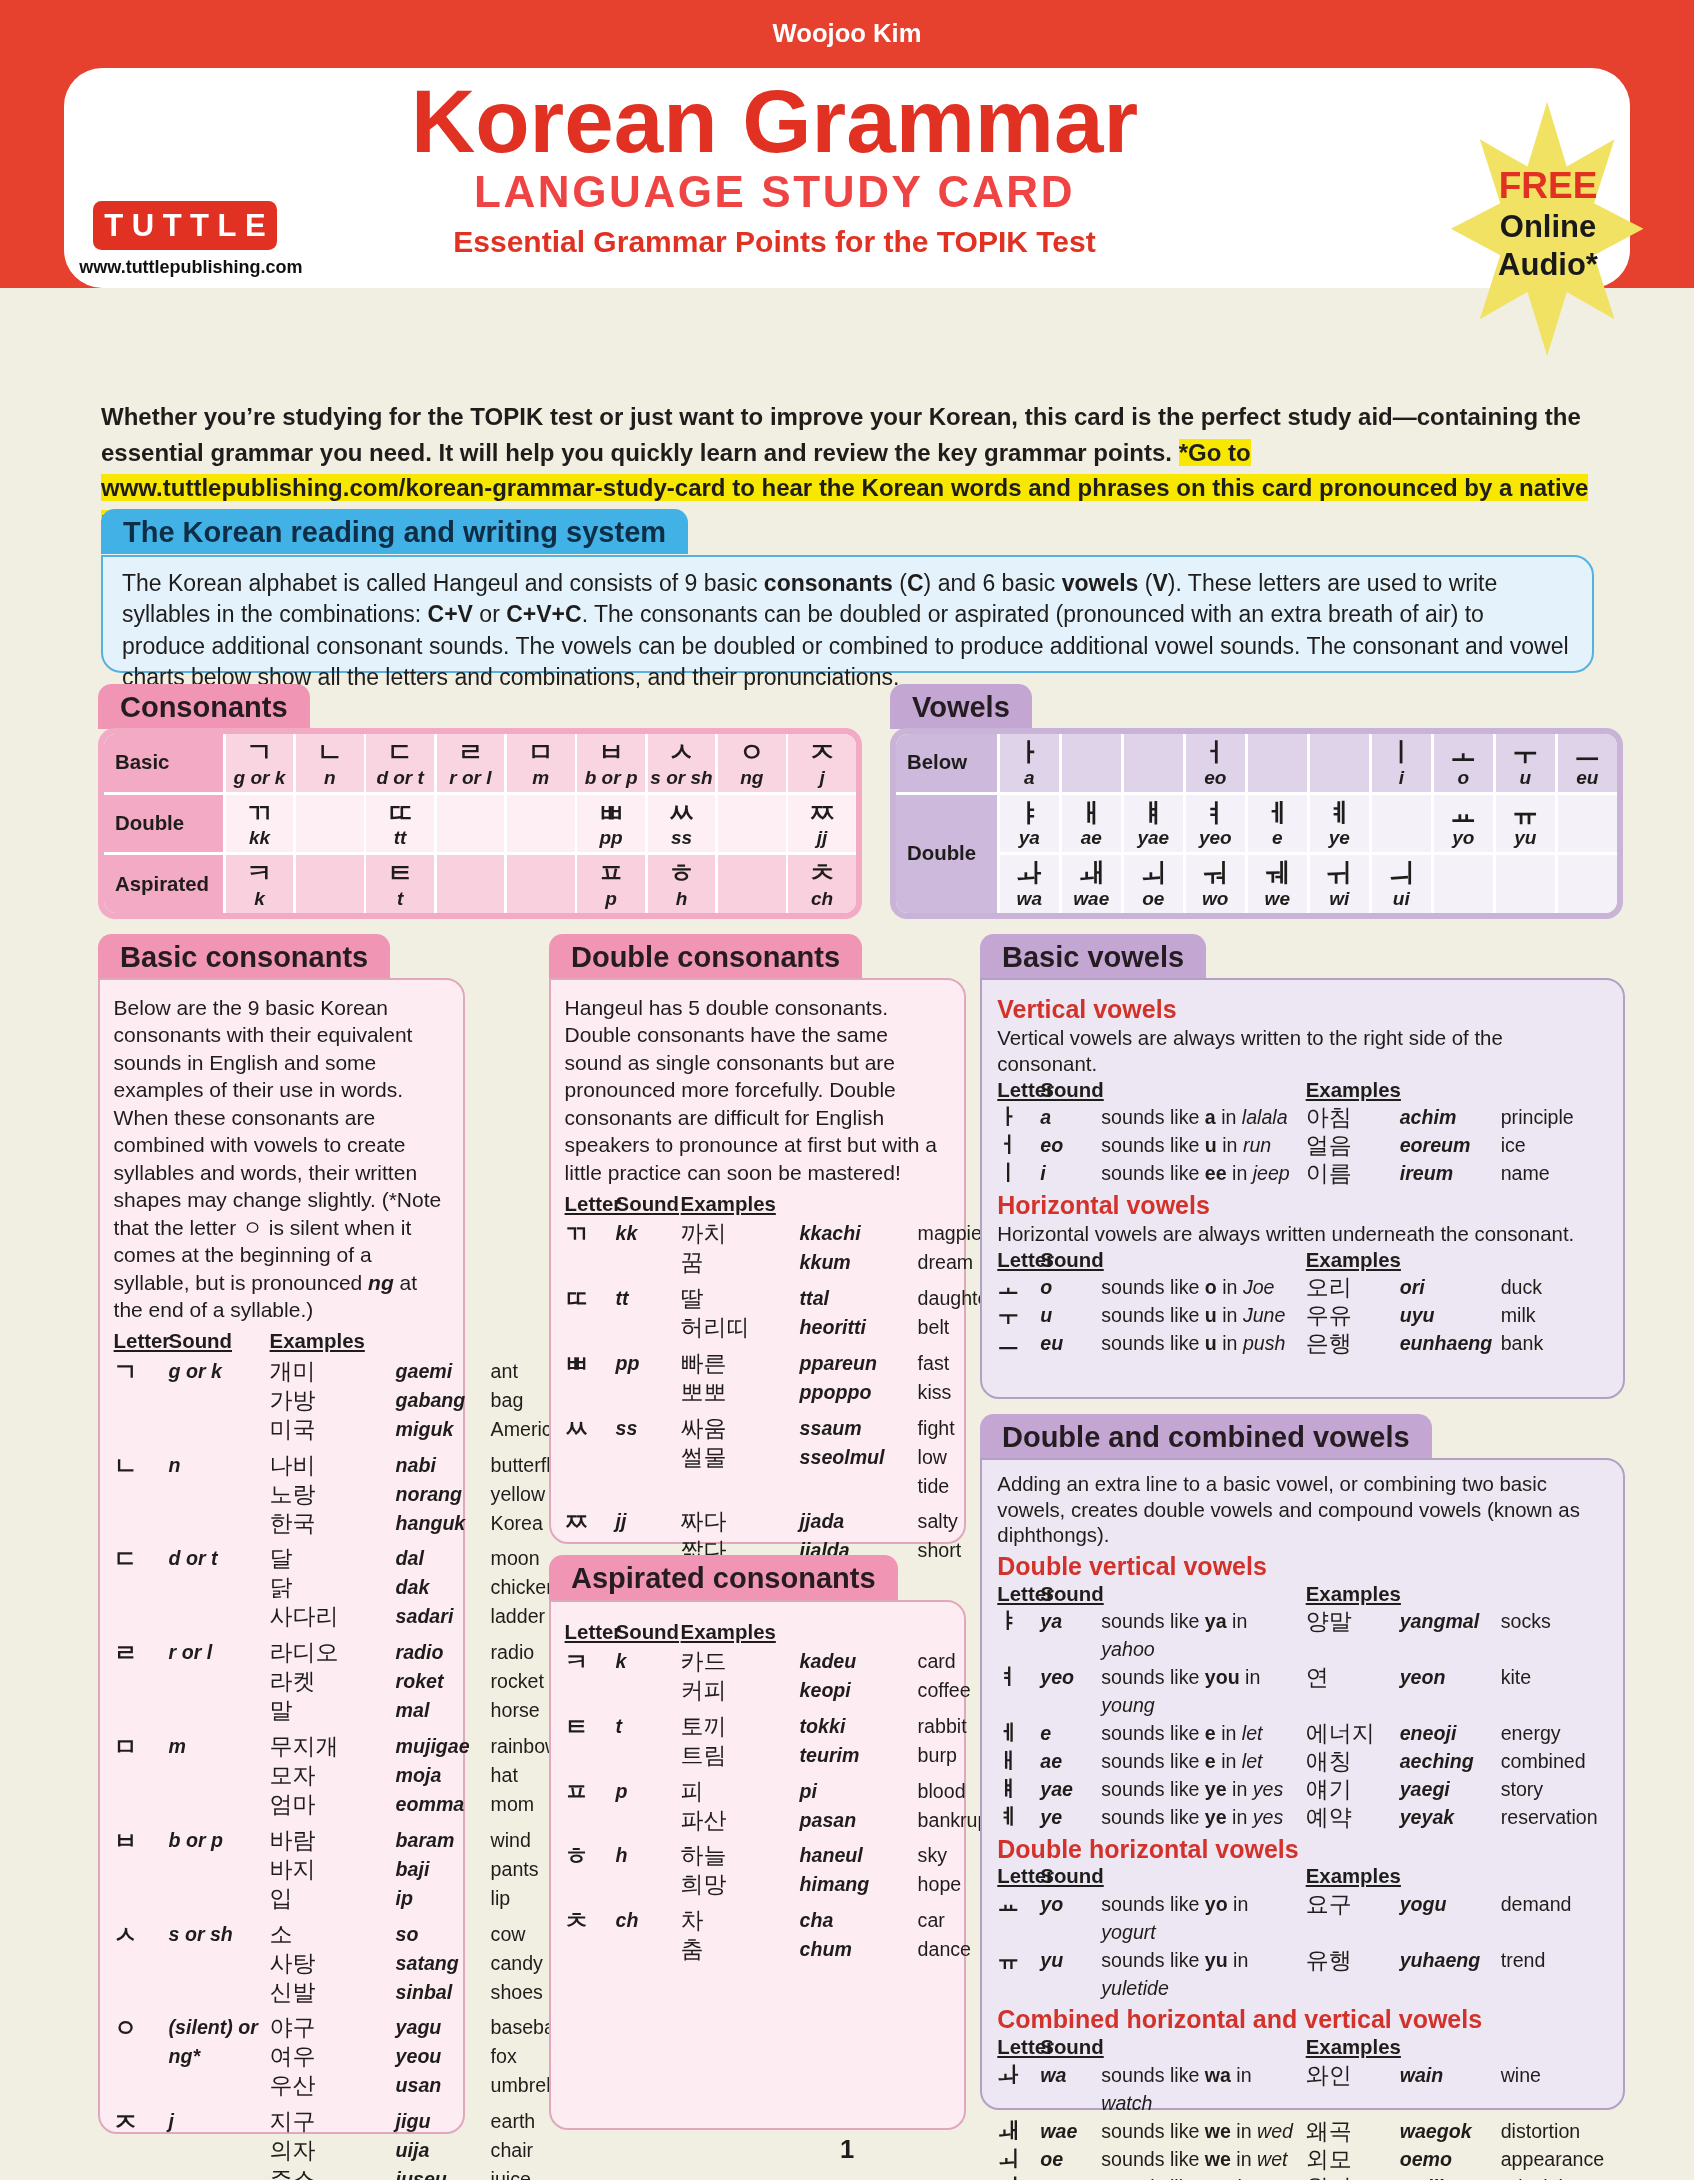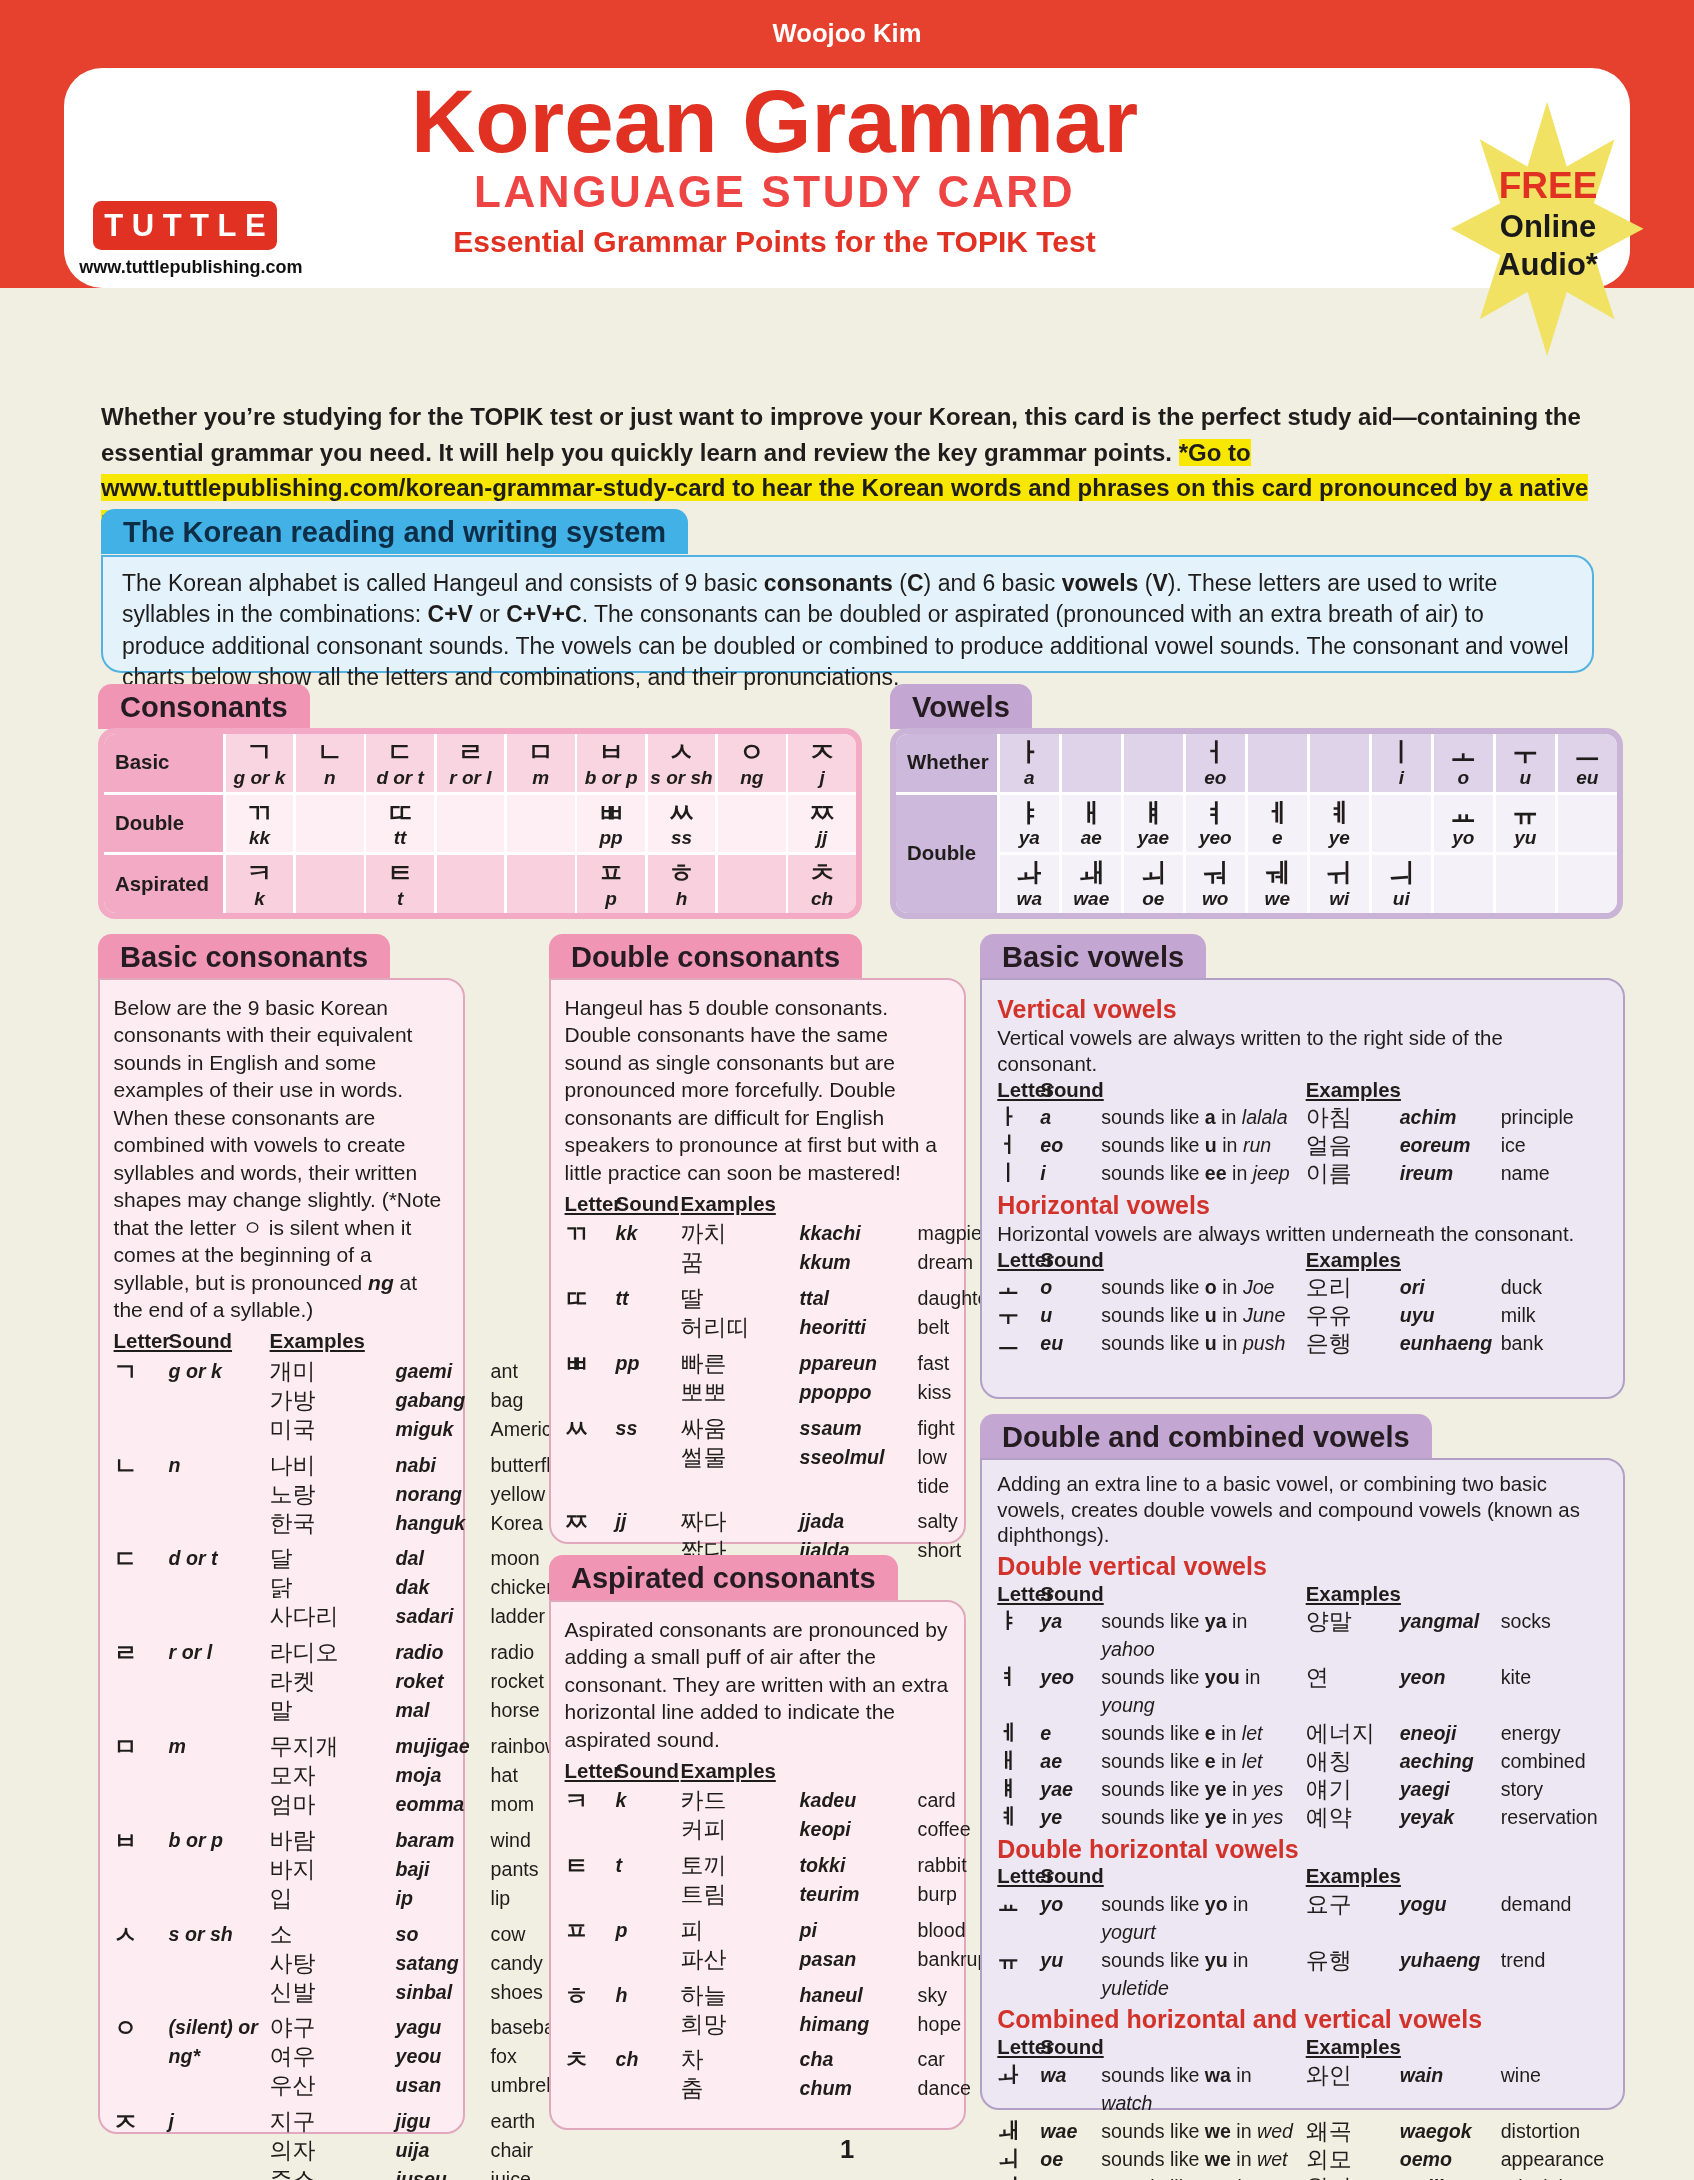--- a/index.html
+++ b/index.html
@@ -225,21 +225,21 @@
         <div class="chart-cell c-r2">
           <div class="cell-letter">ㅊ</div>
           <div class="cell-sound">ch</div>
         </div>
       </div>
   </div>
 
   <div class="tab purple-tab" id="tab-vowels">Vowels</div>
   <div id="chart-vowels">
     <div class="chart-grid" id="vowel-grid">
-        <div class="chart-lab v-lab" style="grid-area: 1 / 1;">Whether</div>
+        <div class="chart-lab v-lab" style="grid-area: 1 / 1;">Below</div>
         <div class="chart-cell v-r0" style="grid-area: 1 / 2;">
           <div class="cell-letter">ㅏ</div>
           <div class="cell-sound">a</div>
         </div>
         <div class="chart-cell v-r0" style="grid-area: 1 / 3;"></div>
         <div class="chart-cell v-r0" style="grid-area: 1 / 4;"></div>
         <div class="chart-cell v-r0" style="grid-area: 1 / 5;">
           <div class="cell-letter">ㅓ</div>
           <div class="cell-sound">eo</div>
         </div>
@@ -516,21 +516,20 @@
           <div class="l-en" style="grid-area: 1 / 5;">salty</div>
           <div class="l-kr" style="grid-area: 2 / 3;">짧다</div>
           <div class="l-rom" style="grid-area: 2 / 4;">jjalda</div>
           <div class="l-en" style="grid-area: 2 / 5;">short</div>
         </div>
       </div>
   </div>
 
   <div class="tab pink-tab" id="tab-ac">Aspirated consonants</div>
   <div class="panel pink-panel" id="panel-ac">
-    <div class="sec-intro">Aspirated consonants are pronounced by adding a small puff of air after the consonant. They are written with an extra horizontal line added to indicate the aspirated sound.</div>
     <div class="lst-head cols-dc">
       <span style="grid-column:1">Letter</span>
       <span style="grid-column:2">Sound</span>
       <span style="grid-column:3">Examples</span>
     </div>
     <div id="ac-rows">
         <div class="lst cols-dc">
           <div class="l-letter" style="grid-area: 1 / 1 / span 2;">ㅋ</div>
           <div class="l-sound" style="grid-area: 1 / 2 / span 2;">k</div>
           <div class="l-kr" style="grid-area: 1 / 3;">카드</div>

